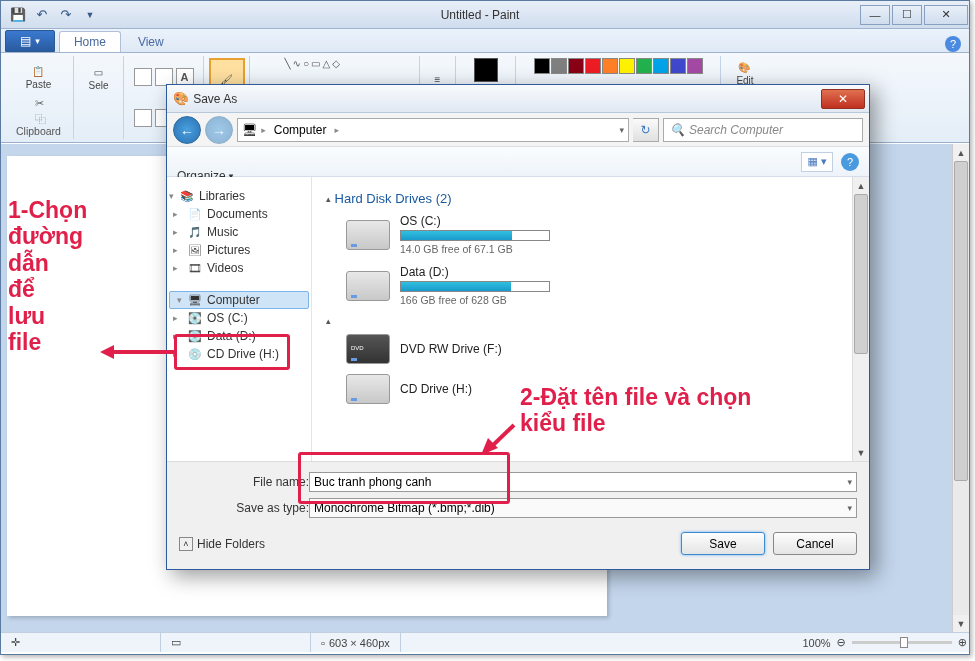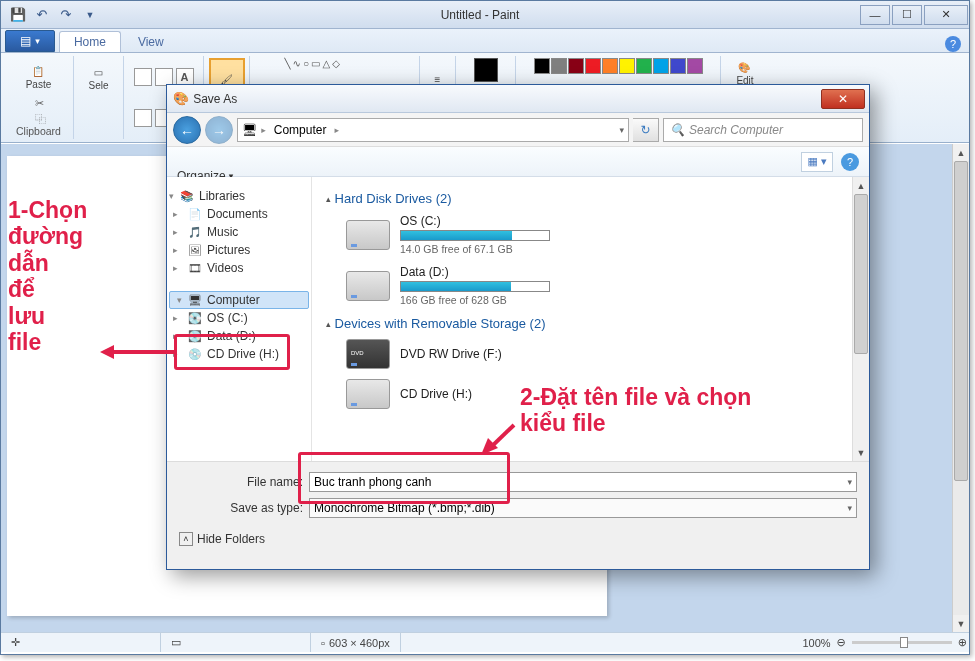--- a/index.html
+++ b/index.html
@@ -82,21 +82,21 @@
 .drive-info { display: flex; flex-direction: column; gap: 2px; }
 .drive-name { font-size: 12px; color: #222; }
 .drive-bar { width: 150px; height: 11px; border: 1px solid #888; background: #fff; position: relative; }
 .drive-bar .fill { height: 100%; }
 .drive-free { font-size: 10.5px; color: #666; }
 .content-scroll { position: absolute; right: 0; top: 0; bottom: 0; width: 17px; background: #f0f0f0; border-left: 1px solid #ddd; }
 .content-scroll .thumb { position: absolute; top: 17px; left: 1px; right: 1px; height: 160px; background: #d0d0d0; border: 1px solid #aaa; border-radius: 2px; }
 
 .bottom-panel { position: absolute; bottom: 0; left: 0; right: 0; height: 108px; background: #f0f0f0; border-top: 1px solid #dcdcdc; padding: 10px 12px 8px 12px; font-size: 12px; }
 .field-row { display: flex; align-items: center; margin-bottom: 6px; }
-.field-label { width: 130px; text-align: right; padding-right: 6px; color: #333; }
+.field-label { width: 130px; text-align: right; color: #333; }
 .field-input { flex: 1; height: 20px; border: 1px solid #999; background: #fff; padding: 0 4px; font-size: 12px; display: flex; align-items: center; }
 .field-combo { flex: 1; height: 20px; border: 1px solid #999; background: #fafafa; padding: 0 4px; font-size: 12px; display: flex; align-items: center; justify-content: space-between; }
 .btn-row { display: flex; justify-content: space-between; align-items: center; margin-top: 14px; }
 .hide-folders { display: flex; align-items: center; gap: 4px; color: #333; }
 .dlg-btn { width: 84px; height: 23px; border: 1px solid #888; background: linear-gradient(#fdfdfd,#e4e4e4); font-size: 12px; display: flex; align-items: center; justify-content: center; border-radius: 3px; }
 .dlg-btn.primary { border: 1px solid #3a8ad0; box-shadow: 0 0 3px #6ab0f0; }
 
 
 .anno-box { position: absolute; border: 3px solid #e0204a; border-radius: 3px; pointer-events: none; }
 .anno-text { position: absolute; color: #e0204a; font-size: 23px; font-weight: bold; line-height: 1.15; text-shadow: 0 0 1px rgba(255,255,255,0.6); pointer-events: none; }
@@ -340,21 +340,20 @@
         <div class="drive-info">
           <div class="drive-name">Data (D:)</div>
           <div class="drive-bar">
               <div class="fill" style="width:74%;background:linear-gradient(#30c0e0,#1a9acb)"></div>
             </div>
           <div class="drive-free">166 GB free of 628 GB</div>
         </div>
       </div>
       <div class="section-hdr">
           <span style="font-size:9px;color:#555">▴</span>
-          <span>Devices with Removable Storage (2)</span>
         </div>
       <div class="drive-item">
         <div class="drive-icon" style="background:linear-gradient(#555,#333)">
             <span style="position:absolute;color:#fff;font-size:6px;left:4px;top:10px">DVD</span>
           </div>
         <div class="drive-info">
             <div class="drive-name">DVD RW Drive (F:)</div>
           </div>
       </div>
       <div class="drive-item">
@@ -385,20 +384,24 @@
       <div class="field-combo">
           <span>Monochrome Bitmap (*.bmp;*.dib)</span>
           <span style="font-size:9px;color:#666">▾</span>
         </div>
     </div>
     <div class="btn-row">
       <div class="hide-folders">
           <span style="border:1px solid #888;width:14px;height:14px;display:inline-flex;align-items:center;justify-content:center;font-size:9px">˄</span>
           <span>Hide Folders</span>
         </div>
+      <div style="display:flex;gap:8px">
+        <div class="dlg-btn primary">Save</div>
+        <div class="dlg-btn">Cancel</div>
+      </div>
     </div>
   </div>
 </div>
 
 <div class="anno-text" style="top:197px;left:8px;white-space:pre">1-Chọn
 đường
 dẫn
 để
 lưu
 file</div>

